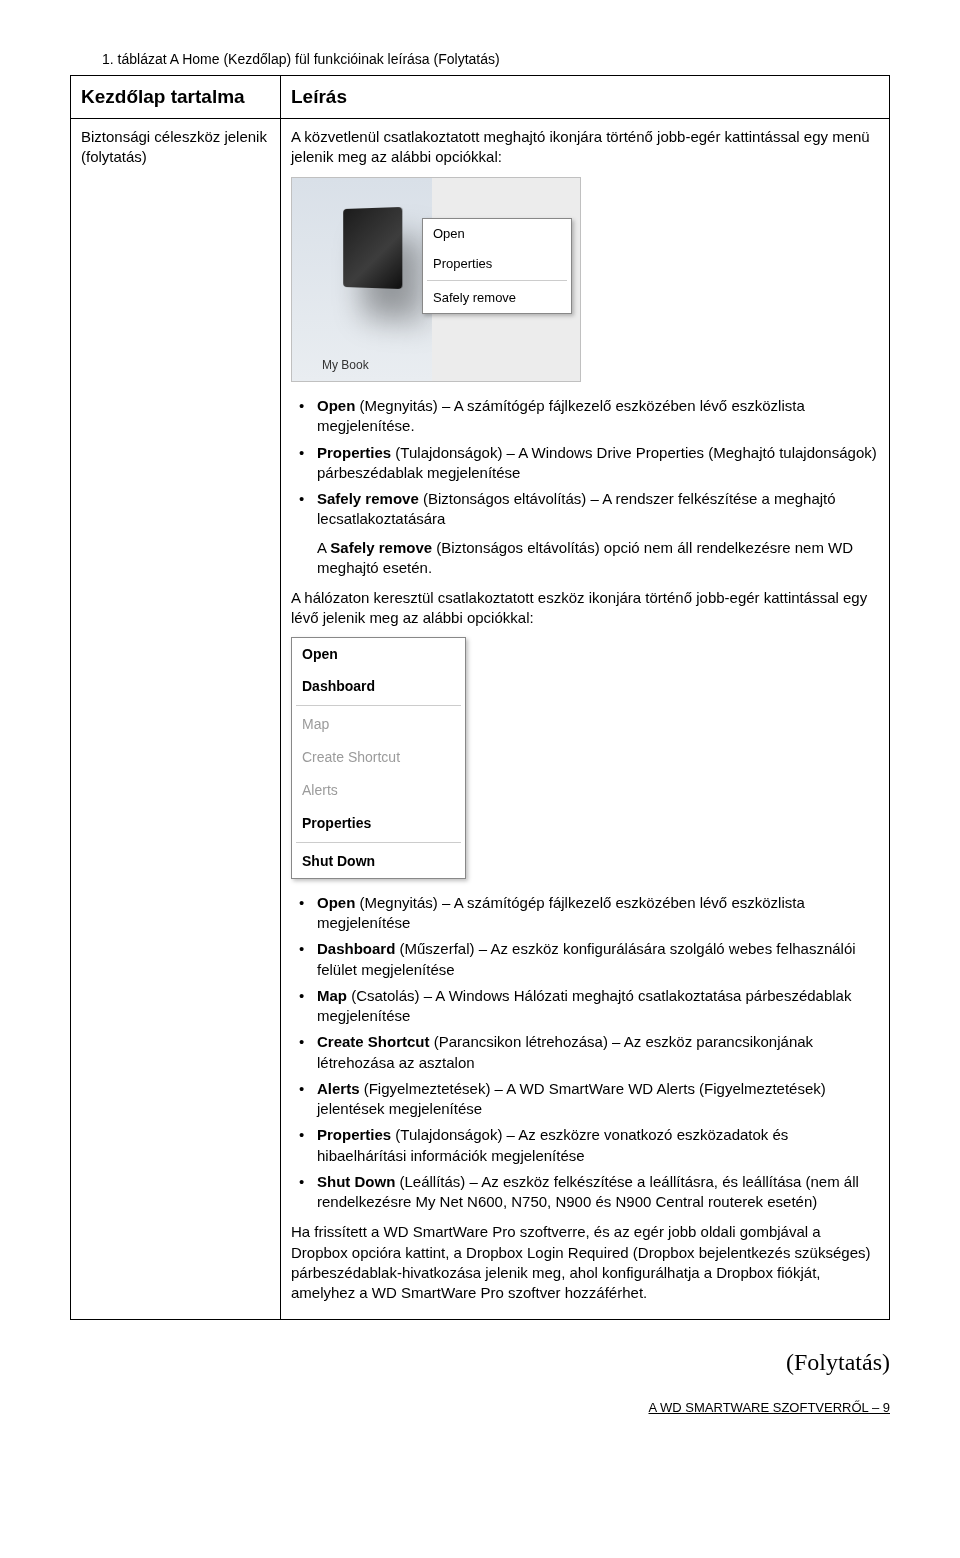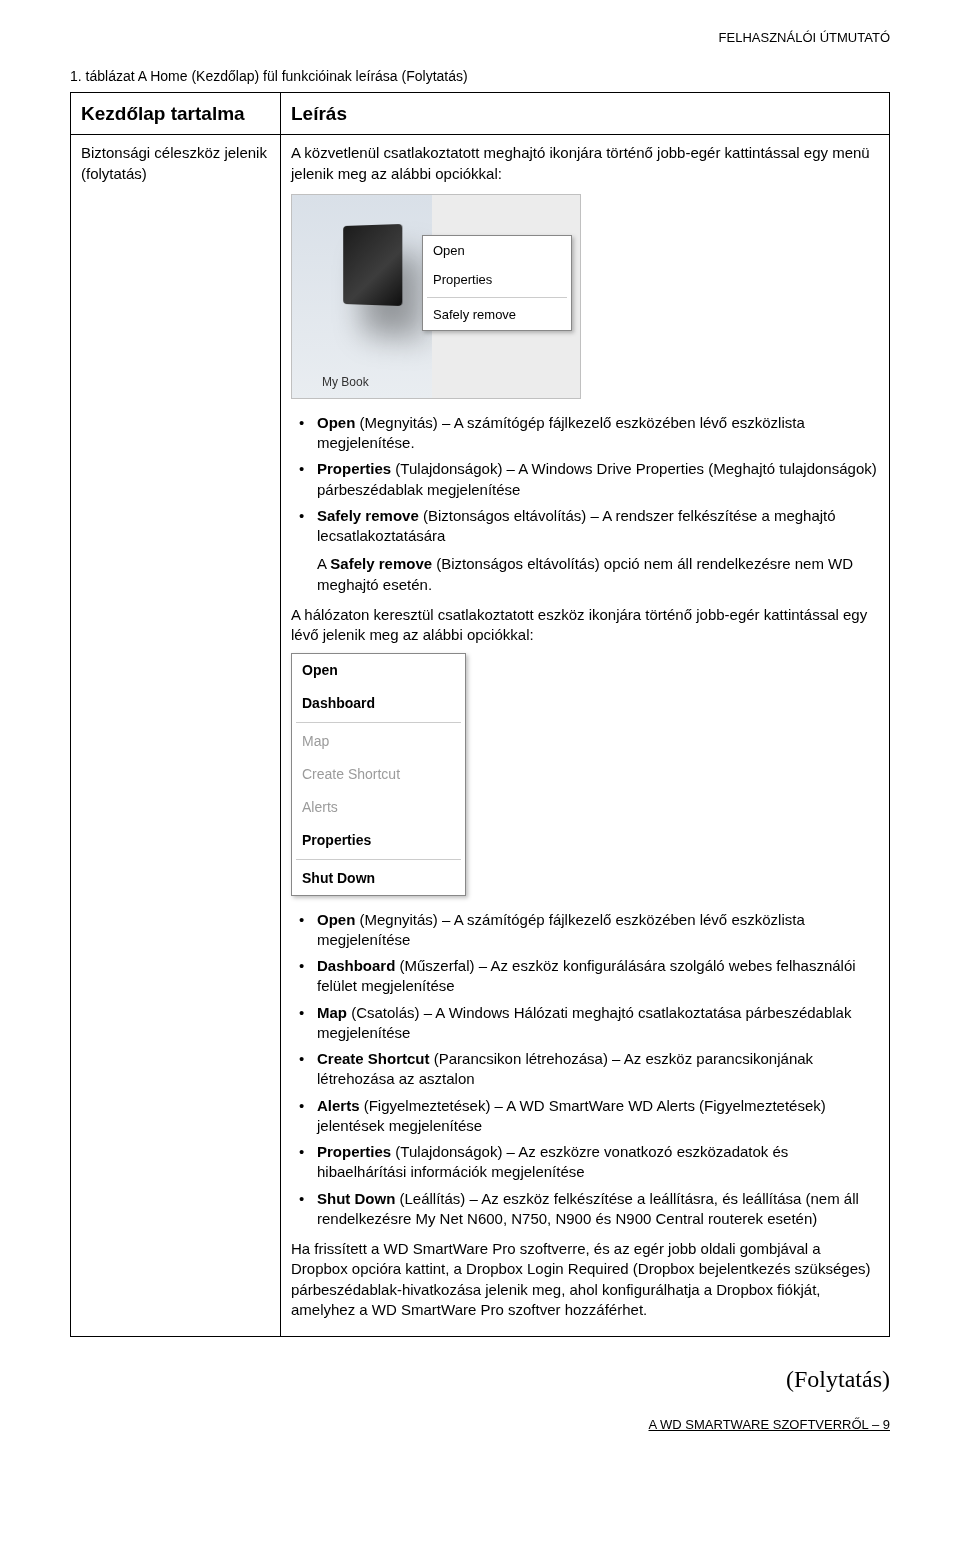--- a/index.html
+++ b/index.html
@@ -15,20 +15,21 @@
   }
   .header-right {
     text-align: right;
     font-size: 13px;
     line-height: 1.3;
     margin-bottom: 20px;
   }
   .table-caption {
     font-size: 14px;
     margin-bottom: 6px;
+    margin-left: 32px;
   }
   table.main {
     border-collapse: collapse;
     width: 100%;
   }
   table.main > tbody > tr > td,
   table.main > tbody > tr > th,
   table.main > thead > tr > th {
     border: 1px solid #000;
     vertical-align: top;
@@ -143,21 +144,20 @@
   .popup2 .mi.bold { font-weight:bold; color:#000;}
   .popup2 .mi.gray { color:#9b9b9b;}
   .popup2 .sep { height:1px; background:#ccc; margin:2px 4px;}
 
   b { font-weight:bold; }
 </style>
 </head>
 <body>
 
 <div class="header-right">
-  <div>FELHASZNÁLÓI ÚTMUTATÓ</div>
 </div>
 
 <div class="table-caption">1. táblázat  A Home (Kezdőlap) fül funkcióinak leírása (Folytatás)</div>
 
 <table class="main">
   <thead>
     <tr>
       <th>Kezdőlap tartalma</th>
       <th>Leírás</th>
     </tr>

